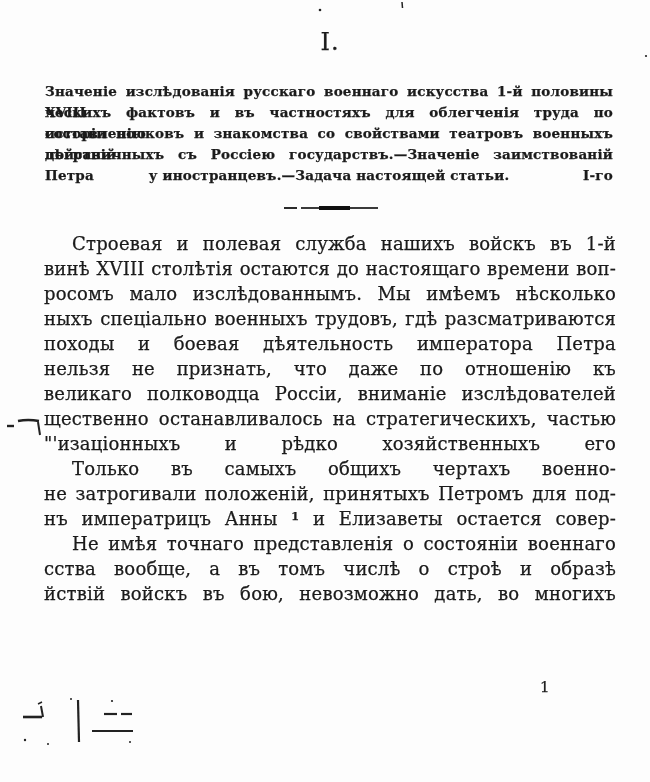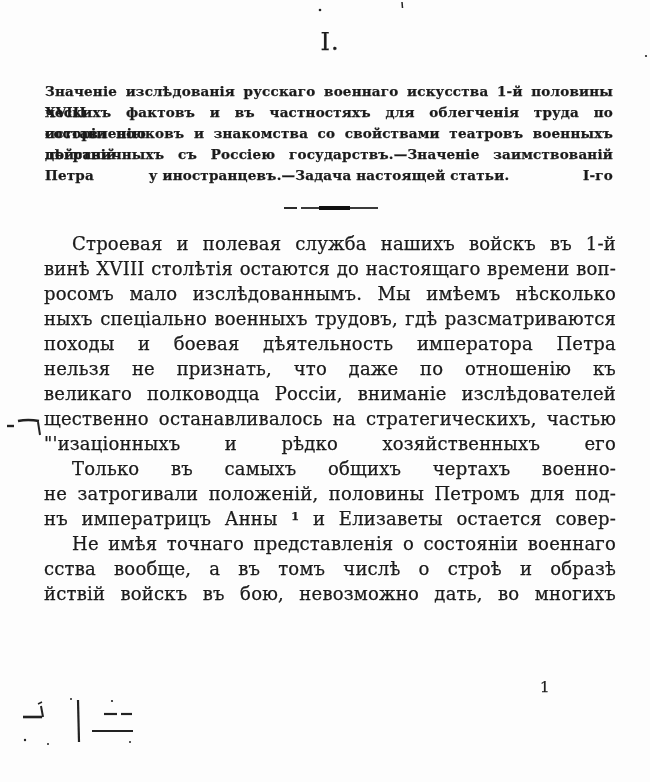--- a/index.html
+++ b/index.html
@@ -94,21 +94,21 @@
       <div class="line indented"><span>Строевая и полевая служба нашихъ войскъ въ 1-й поло-</span></div>
       <div class="line"><span>винѣ XVIII столѣтія остаются до настоящаго времени воп-</span></div>
       <div class="line"><span>росомъ мало изслѣдованнымъ. Мы имѣемъ нѣсколько серьез-</span></div>
       <div class="line"><span>ныхъ спеціально военныхъ трудовъ, гдѣ разсматриваются</span></div>
       <div class="line"><span>походы и боевая дѣятельность императора Петра Великаго, но</span></div>
       <div class="line"><span>нельзя не признать, что даже по отношенію къ творчеству</span></div>
       <div class="line"><span>великаго полководца Россіи, вниманіе изслѣдователей преиму-</span></div>
       <div class="line"><span>щественно останавливалось на стратегическихъ, частью орга-</span></div>
       <div class="line"><span>"'изаціонныхъ и рѣдко хозяйственныхъ его распоряженіяхъ.</span></div>
       <div class="line indented"><span>Только въ самыхъ общихъ чертахъ военно-историческіе</span></div>
-      <div class="line"><span>не затрогивали положеній, половины Петромъ для под-</span></div>
+      <div class="line"><span>не затрогивали положеній, принятыхъ Петромъ для под-</span></div>
       <div class="line"><span>нъ императрицъ Анны </span><sup>1</sup><span> и Елизаветы остается совер-</span></div>
       <div class="line indented"><span>Не имѣя точнаго представленія о состояніи военнаго ис-</span></div>
       <div class="line"><span>сства вообще, а въ томъ числѣ о строѣ и образѣ</span></div>
       <div class="line"><span>йствій войскъ въ бою, невозможно дать, во многихъ</span></div>
     </div>
 
   <div class="page-number">1</div>
 
   <svg class="scan-artifacts" width="650" height="782" viewBox="0 0 650 782" stroke="#222" stroke-width="2" fill="#222">
 

